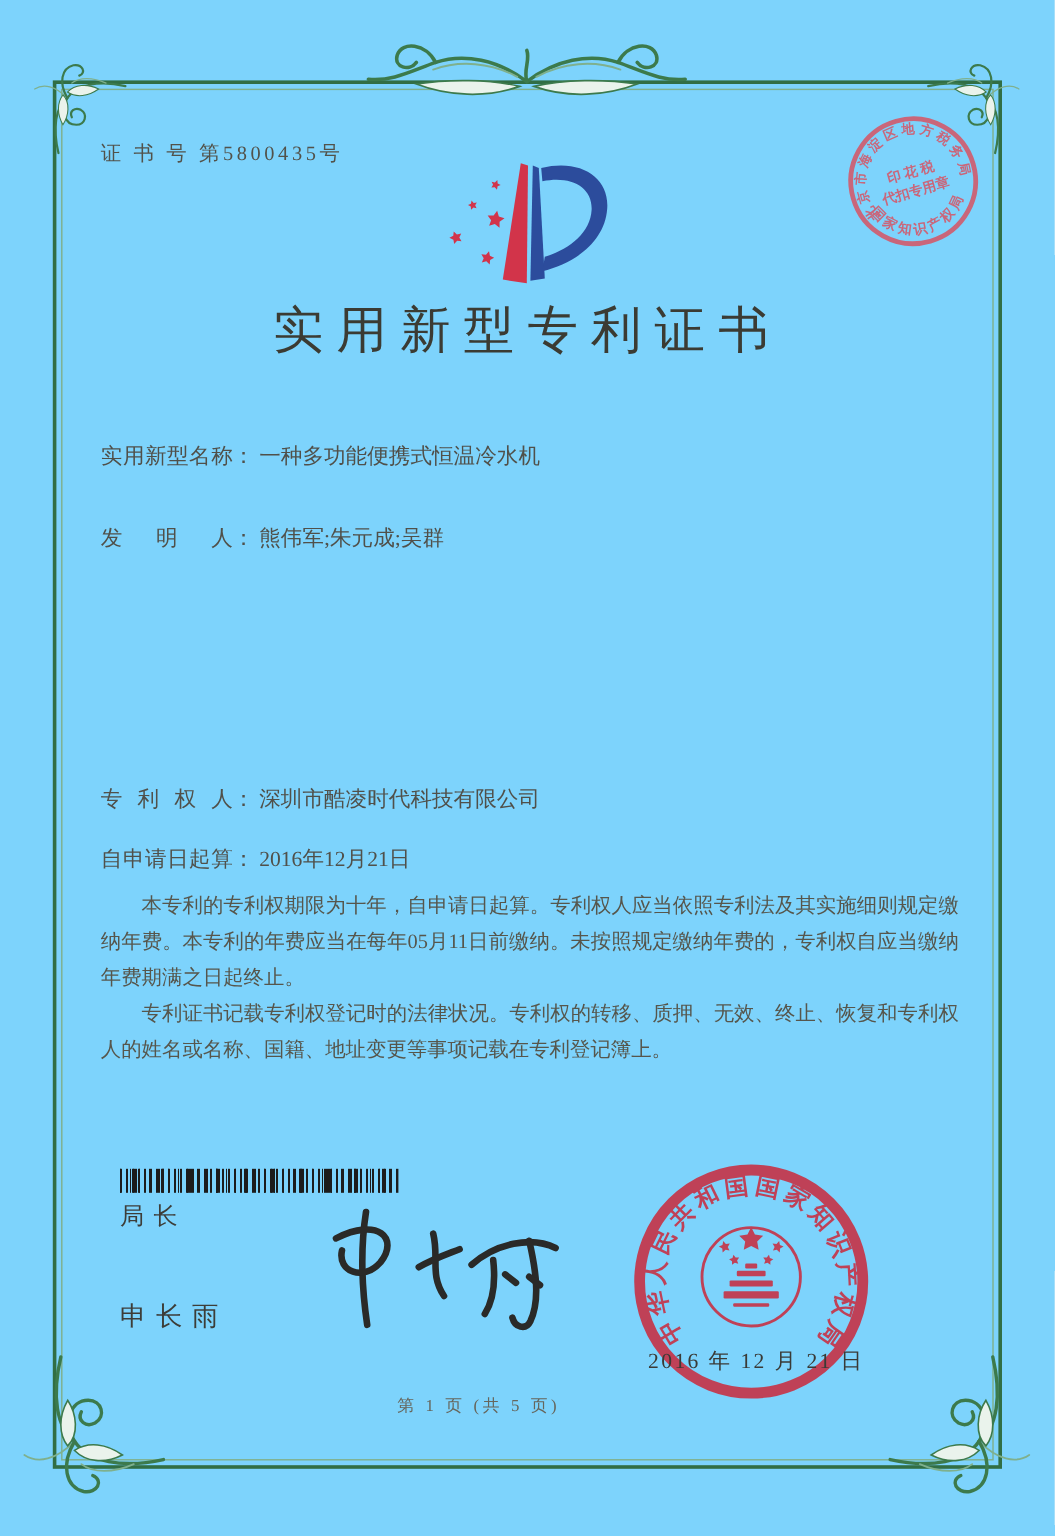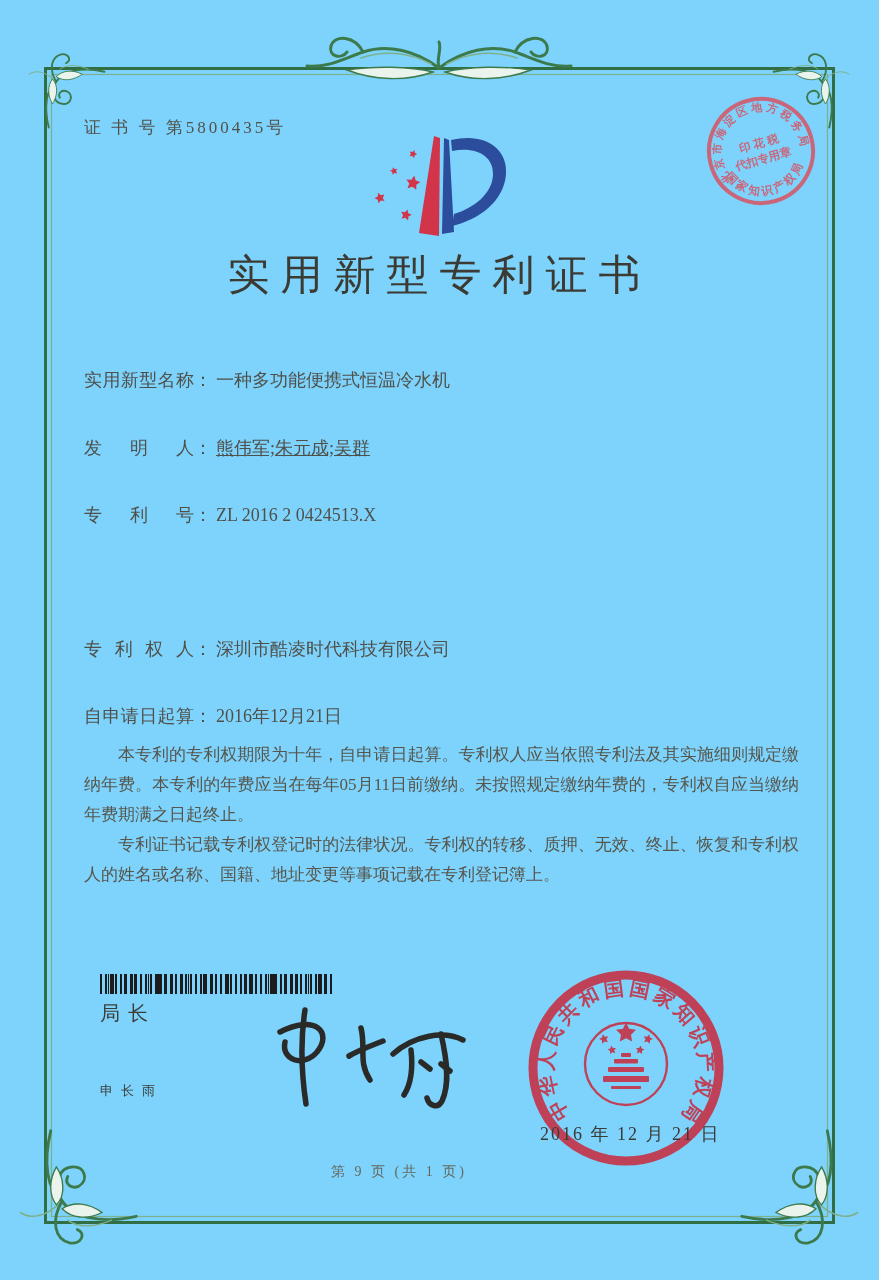--- a/index.html
+++ b/index.html
@@ -32,21 +32,21 @@
   }
   .paras p{margin:0; text-indent:2em;}
   .barcode{
     left:100px; top:974px; width:232px; height:20px;
     background:
       repeating-linear-gradient(90deg,#1c1c1c 0 2px,transparent 2px 5px),
       repeating-linear-gradient(90deg,#1c1c1c 0 1px,transparent 1px 8px),
       repeating-linear-gradient(90deg,transparent 0 11px,#1c1c1c 11px 14px,transparent 14px 23px);
   }
   .director-title{left:100px; top:1000px; font-size:20px; letter-spacing:8px; color:#3d3d38;}
-  .director-name {left:100px; top:1082px; font-size:13px; letter-spacing:8px; color:#3d3d38;}
+  .director-name {left:100px; top:1082px; font-size:22px; letter-spacing:8px; color:#3d3d38;}
   .seal-date{
     left:540px; top:1122px; font-size:18px; letter-spacing:2px;
     color:#3a3a36; font-weight:500; z-index:6;
   }
   .footer{
     left:84px; top:1163px; width:630px; text-align:center;
     font-size:14px; letter-spacing:3px; color:#66665c;
   }
   .seal-svg{left:515px; top:958px; z-index:5; opacity:.93;}
   .stamp-svg{left:698px; top:88px; z-index:4; opacity:.9;}
@@ -104,27 +104,24 @@
       <use href="#star" transform="translate(24,72) scale(0.55) rotate(-20)"></use>
       <use href="#star" transform="translate(50,89) scale(0.58) rotate(15)"></use>
     </g>
   </svg>
 
   <div class="abs field" style="top:368px;">
     <span class="lbl">实用新型名称</span><span class="sep">：</span><span>一种多功能便携式恒温冷水机</span>
   </div>
 
   <div class="abs title">实用新型专利证书</div>
-  <div class="abs field" style="top:436px;text-decoration:underline;">
+  <div class="abs field" style="top:436px;">
     <span class="lbl">发明人</span><span class="sep">：</span><span>熊伟军;朱元成;吴群</span>
   </div>
-  <div class="abs field" style="top:503px;">
-    <span class="lbl">专利号</span><span class="sep">：</span><span>ZL 2016 2 0424513.X</span>
-  </div>
-  <div class="abs field" style="top:637px;">
+  <div class="abs field" style="top:654px;">
     <span class="lbl">专利权人</span><span class="sep">：</span><span>深圳市酷凌时代科技有限公司</span>
   </div>
   <div class="abs field" style="top:704px;">
     <span class="lbl">自申请日起算</span><span class="sep">：</span><span>2016年12月21日</span>
   </div>
 
   <div class="abs paras">
     <p>本专利的专利权期限为十年，自申请日起算。专利权人应当依照专利法及其实施细则规定缴纳年费。本专利的年费应当在每年05月11日前缴纳。未按照规定缴纳年费的，专利权自应当缴纳年费期满之日起终止。</p>
     <p>专利证书记载专利权登记时的法律状况。专利权的转移、质押、无效、终止、恢复和专利权人的姓名或名称、国籍、地址变更等事项记载在专利登记簿上。</p>
   </div>
@@ -178,15 +175,15 @@
         <textPath href="#stampTop">北京市海淀区地方税务局</textPath>
       </text>
       <text class="stamp-text" style="font-size:11.5px;letter-spacing:2.5px;">
         <textPath href="#stampBottom">国家知识产权局</textPath>
       </text>
       <text class="stamp-text" x="63" y="59" text-anchor="middle" style="font-size:11.5px;">印 花 税</text>
       <text class="stamp-text" x="63" y="75" text-anchor="middle" style="font-size:11.5px;">代扣专用章</text>
     </g>
   </svg>
 
-  <div class="abs footer">第 9 页 (共 1 页)</div>
+  <div class="abs footer">第 1 页 (共 5 页)</div>
 
 </div>
 
 </body></html>

